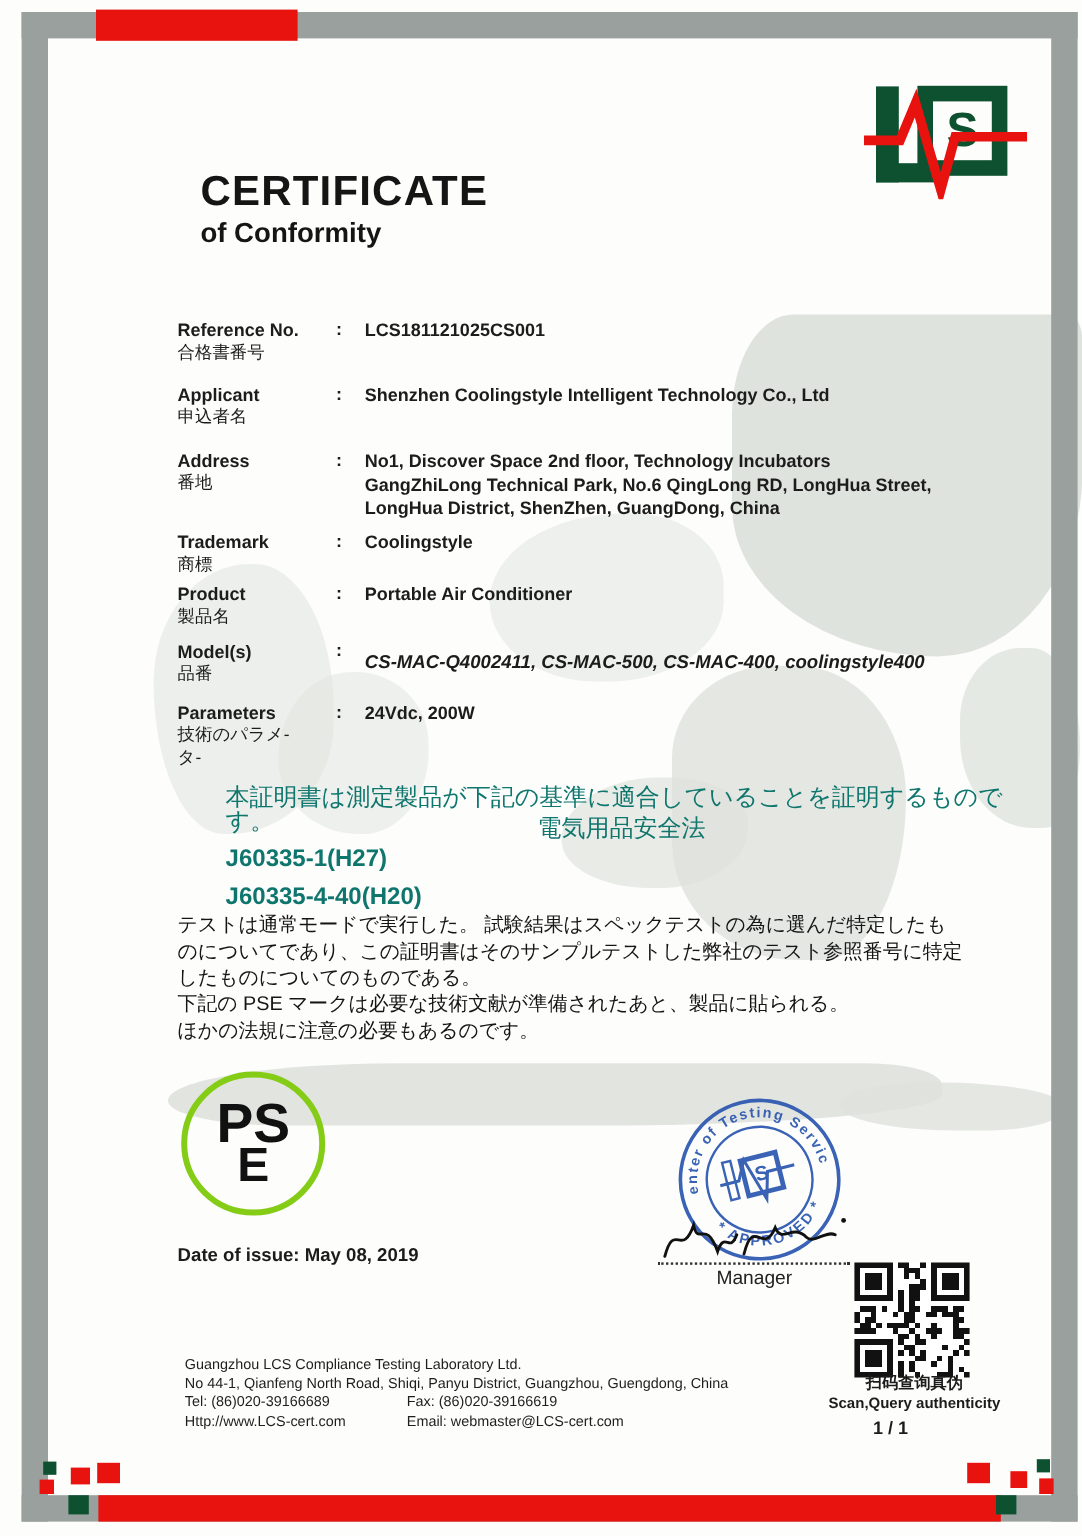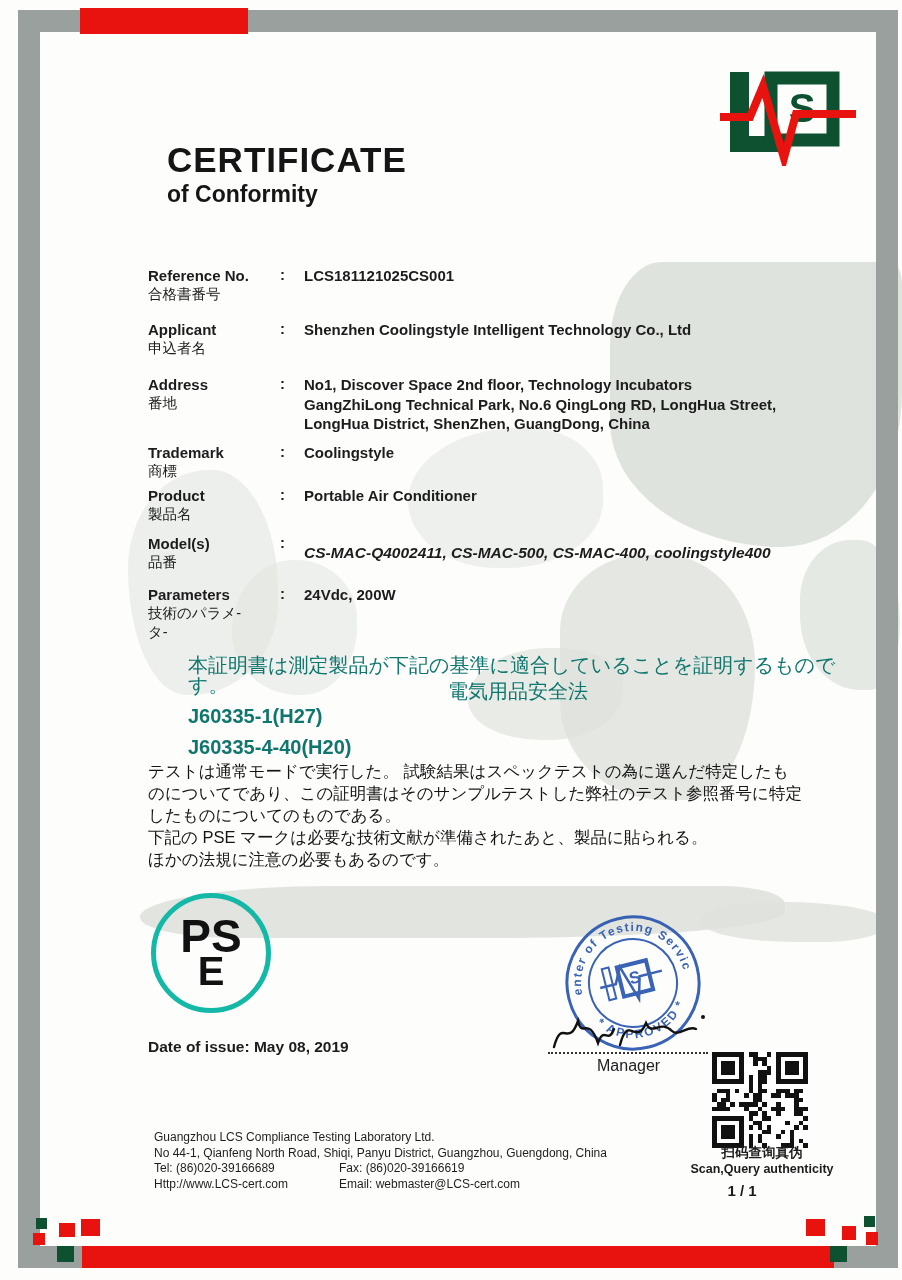--- a/index.html
+++ b/index.html
@@ -32,21 +32,21 @@
   .row .lbl .jp{font-weight:400;font-size:14.5px;word-break:break-all;width:112px;}
   .row .colon{width:24px;flex:none;font-size:15px;font-weight:700;}
   .row .val{flex:1;font-size:15px;font-weight:700;line-height:19.5px;}
 
   
   .std{position:absolute;left:148px;width:660px;font-size:20px;line-height:20px;z-index:4;color:#0f766e;margin-left:40px;}
   .bold{font-weight:700;}
   .note{position:absolute;left:148px;width:655px;font-size:16.5px;line-height:22px;z-index:4;color:#151515;}
 
   
-  .pse{position:absolute;left:151px;top:893px;width:110px;height:110px;border:5px solid #14b8a6;border-radius:50%;z-index:4;
+  .pse{position:absolute;left:151px;top:893px;width:110px;height:110px;border:5px solid #84cc16;border-radius:50%;z-index:4;
        display:flex;flex-direction:column;align-items:center;justify-content:center;background:transparent;}
   .pse .ps{font-size:46px;font-weight:700;line-height:36px;letter-spacing:0;color:#111;}
   .pse .e{font-size:40px;font-weight:700;line-height:34px;color:#111;}
 
   
   .date{position:absolute;left:148px;top:1038px;font-size:15.5px;font-weight:700;z-index:4;}
 
   
   .stamp{position:absolute;left:538px;top:888px;width:190px;height:190px;z-index:5;transform:rotate(-14deg);opacity:.92;}
   .sig{position:absolute;left:548px;top:1005px;width:165px;height:52px;z-index:6;}

